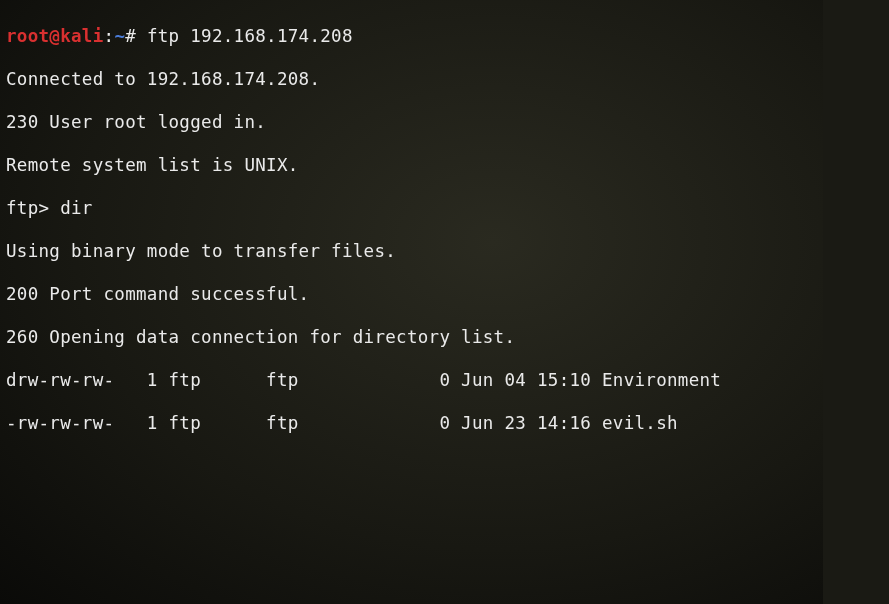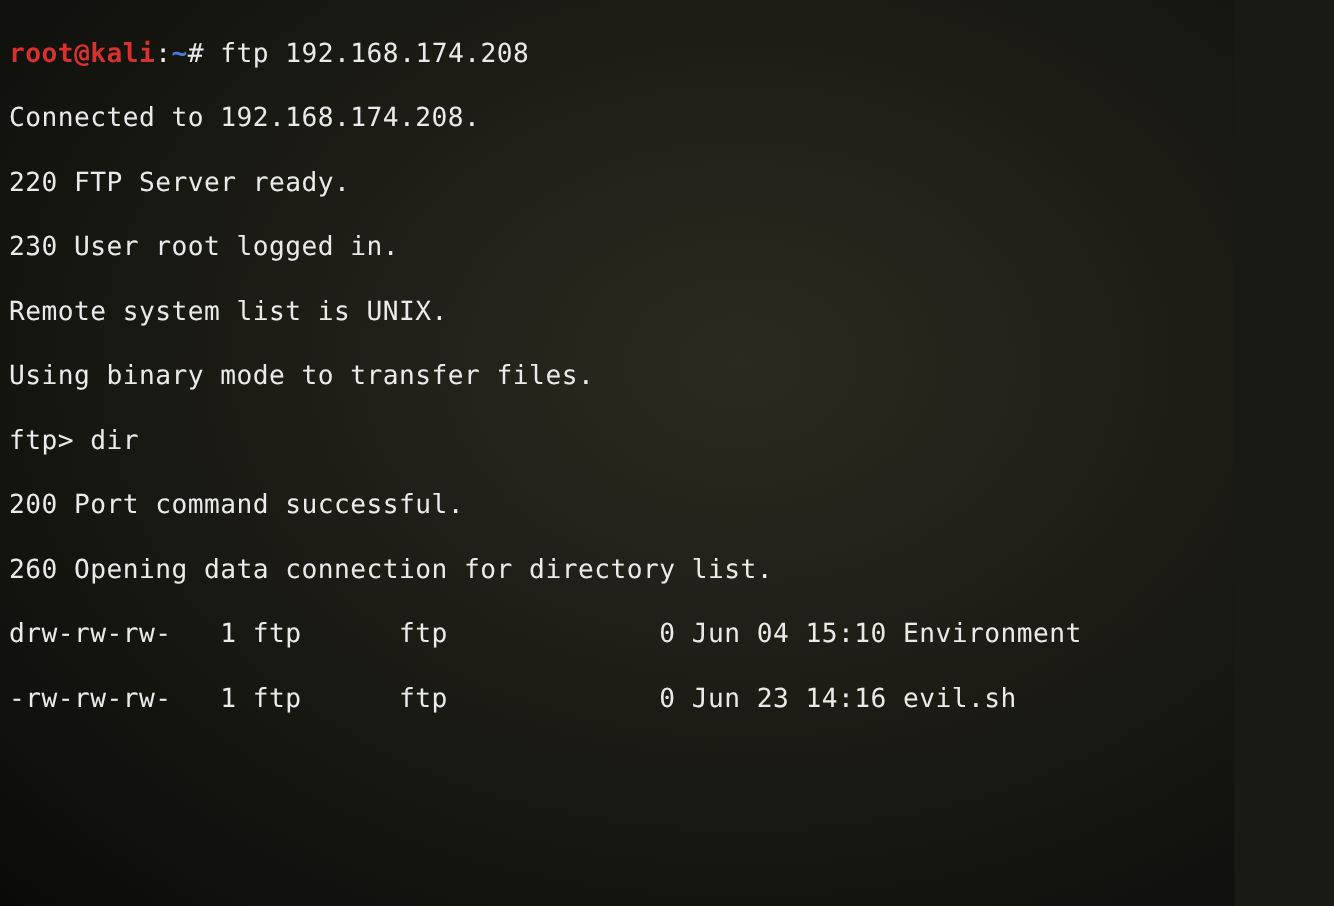--- a/index.html
+++ b/index.html
@@ -33,25 +33,24 @@
   .prompt-colon{ color: #eaeaea; }
   .prompt-path { color: #4a7bd6; font-weight: bold; }
   .prompt-hash { color: #eaeaea; }
 </style>
 </head>
 <body>
 
 <div class="terminal">
 <span class="line"><span class="prompt-user">root</span><span class="prompt-at">@</span><span class="prompt-host">kali</span><span class="prompt-colon">:</span><span class="prompt-path">~</span><span class="prompt-hash"># </span><span>ftp 192.168.174.208</span></span>
 <span class="line">Connected to 192.168.174.208.</span>
-<span class="line">220 FTP Server ready.</span>
 <span class="line">230 User root logged in.</span>
 <span class="line">Remote system list is UNIX.</span>
+<span class="line">ftp&gt; dir</span>
 <span class="line">Using binary mode to transfer files.</span>
-<span class="line">ftp&gt; dir</span>
 <span class="line">200 Port command successful.</span>
 <span class="line">260 Opening data connection for directory list.</span>
 <span class="line">drw-rw-rw-   1 ftp      ftp             0 Jun 04 15:10 Environment</span>
 <span class="line">-rw-rw-rw-   1 ftp      ftp             0 Jun 23 14:16 evil.sh</span>
 
 
 
 
 
 

